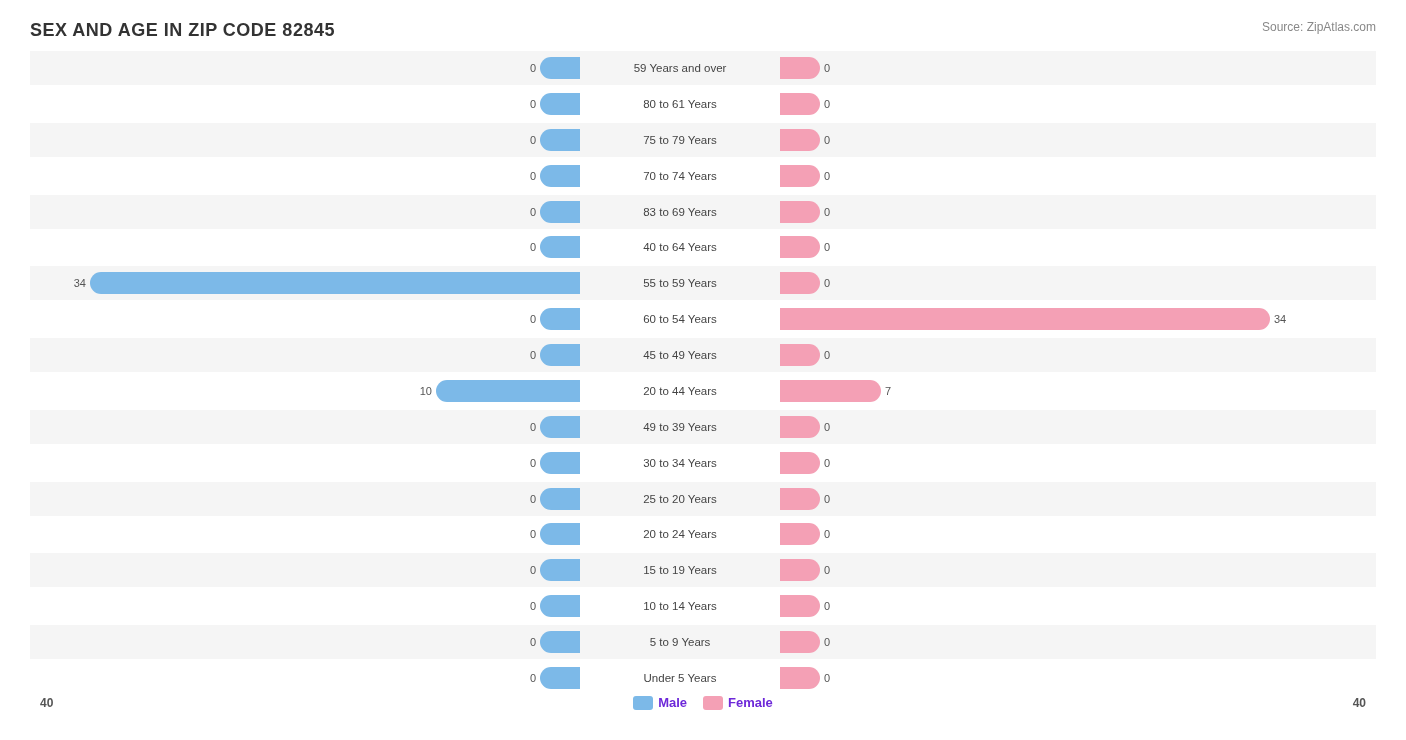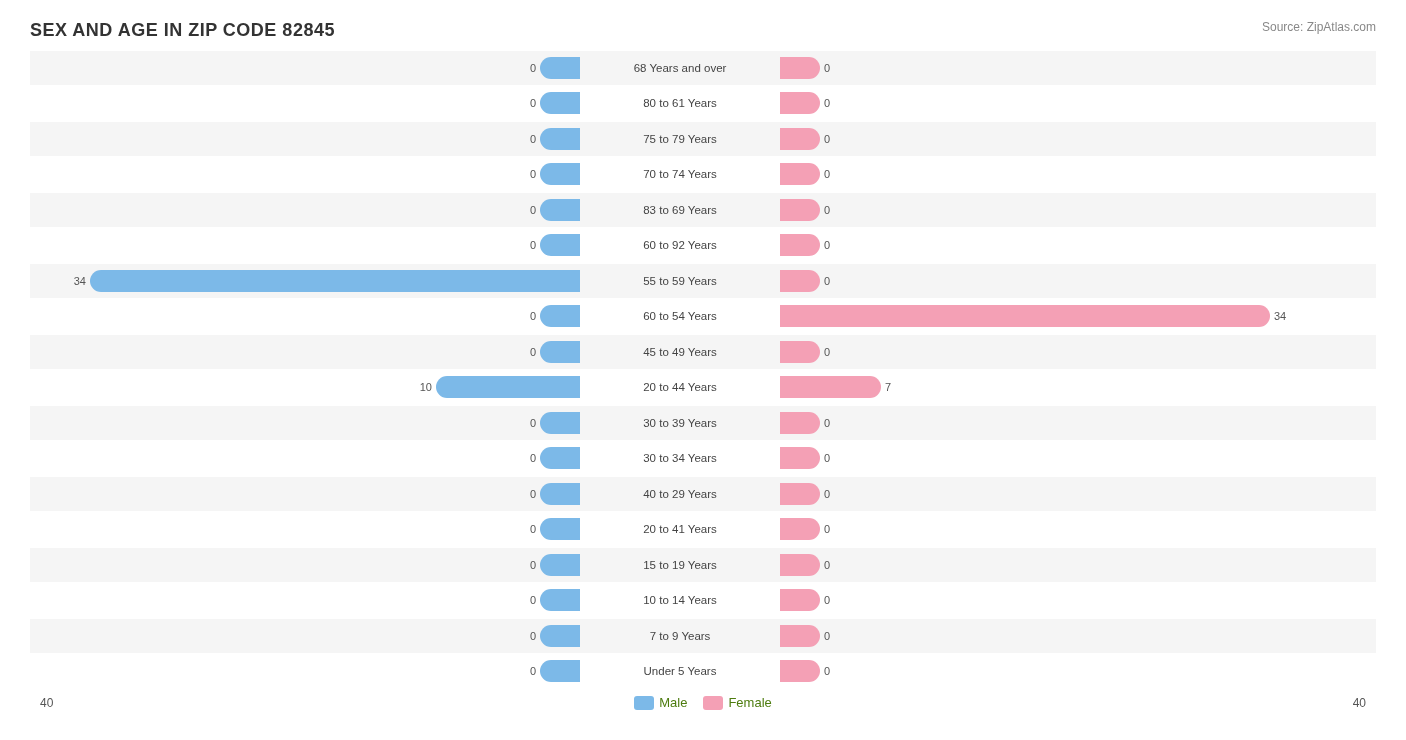--- a/index.html
+++ b/index.html
@@ -112,33 +112,34 @@
     .male-value.outside {
       right: calc(100% + 4px);
     }
     .female-value.outside {
       left: calc(100% + 4px);
     }
     .footer {
       display: flex;
       justify-content: space-between;
       align-items: center;
-      margin-top: 7px;
+      margin-top: 0;
       padding: 0 10px;
+      font-weight: bold;
     }
     .axis-label {
       font-size: 12px;
       color: #555;
     }
     .legend {
       display: flex;
       align-items: flex-start;
       gap: 16px;
       font-size: 13px;
-      color: #4d7c0f;
+      color: #6d28d9;
     }
     .legend-item {
       display: flex;
       align-items: center;
       gap: 5px;
     }
     .legend-box {
       width: 20px;
       height: 14px;
       border-radius: 3px;
@@ -159,21 +160,21 @@
   </div>
 
   <div class="chart-area">
     <div class="bars-container" id="bars-container">
     <div class="bar-row">
           <div class="left-section">
             <div class="male-bar" style="width: 40px;">
               <span class="male-value outside">0</span>
             </div>
           </div>
-          <div class="label-center">68 Years and over</div>
+          <div class="label-center">59 Years and over</div>
           <div class="right-section">
             <div class="female-bar" style="width: 40px;">
               <span class="female-value outside">0</span>
             </div>
           </div>
         </div>
         <div class="bar-row">
           <div class="left-section">
             <div class="male-bar" style="width: 40px;">
               <span class="male-value outside">0</span>
@@ -224,21 +225,21 @@
               <span class="female-value outside">0</span>
             </div>
           </div>
         </div>
         <div class="bar-row">
           <div class="left-section">
             <div class="male-bar" style="width: 40px;">
               <span class="male-value outside">0</span>
             </div>
           </div>
-          <div class="label-center">60 to 92 Years</div>
+          <div class="label-center">40 to 64 Years</div>
           <div class="right-section">
             <div class="female-bar" style="width: 40px;">
               <span class="female-value outside">0</span>
             </div>
           </div>
         </div>
         <div class="bar-row">
           <div class="left-section">
             <div class="male-bar" style="width: 490px;">
               <span class="male-value outside">34</span>
@@ -289,21 +290,21 @@
               <span class="female-value outside">7</span>
             </div>
           </div>
         </div>
         <div class="bar-row">
           <div class="left-section">
             <div class="male-bar" style="width: 40px;">
               <span class="male-value outside">0</span>
             </div>
           </div>
-          <div class="label-center">30 to 39 Years</div>
+          <div class="label-center">49 to 39 Years</div>
           <div class="right-section">
             <div class="female-bar" style="width: 40px;">
               <span class="female-value outside">0</span>
             </div>
           </div>
         </div>
         <div class="bar-row">
           <div class="left-section">
             <div class="male-bar" style="width: 40px;">
               <span class="male-value outside">0</span>
@@ -315,34 +316,34 @@
               <span class="female-value outside">0</span>
             </div>
           </div>
         </div>
         <div class="bar-row">
           <div class="left-section">
             <div class="male-bar" style="width: 40px;">
               <span class="male-value outside">0</span>
             </div>
           </div>
-          <div class="label-center">40 to 29 Years</div>
-          <div class="right-section">
-            <div class="female-bar" style="width: 40px;">
-              <span class="female-value outside">0</span>
-            </div>
-          </div>
-        </div>
-        <div class="bar-row">
-          <div class="left-section">
-            <div class="male-bar" style="width: 40px;">
-              <span class="male-value outside">0</span>
-            </div>
-          </div>
-          <div class="label-center">20 to 41 Years</div>
+          <div class="label-center">25 to 20 Years</div>
+          <div class="right-section">
+            <div class="female-bar" style="width: 40px;">
+              <span class="female-value outside">0</span>
+            </div>
+          </div>
+        </div>
+        <div class="bar-row">
+          <div class="left-section">
+            <div class="male-bar" style="width: 40px;">
+              <span class="male-value outside">0</span>
+            </div>
+          </div>
+          <div class="label-center">20 to 24 Years</div>
           <div class="right-section">
             <div class="female-bar" style="width: 40px;">
               <span class="female-value outside">0</span>
             </div>
           </div>
         </div>
         <div class="bar-row">
           <div class="left-section">
             <div class="male-bar" style="width: 40px;">
               <span class="male-value outside">0</span>
@@ -367,21 +368,21 @@
               <span class="female-value outside">0</span>
             </div>
           </div>
         </div>
         <div class="bar-row">
           <div class="left-section">
             <div class="male-bar" style="width: 40px;">
               <span class="male-value outside">0</span>
             </div>
           </div>
-          <div class="label-center">7 to 9 Years</div>
+          <div class="label-center">5 to 9 Years</div>
           <div class="right-section">
             <div class="female-bar" style="width: 40px;">
               <span class="female-value outside">0</span>
             </div>
           </div>
         </div>
         <div class="bar-row">
           <div class="left-section">
             <div class="male-bar" style="width: 40px;">
               <span class="male-value outside">0</span>

